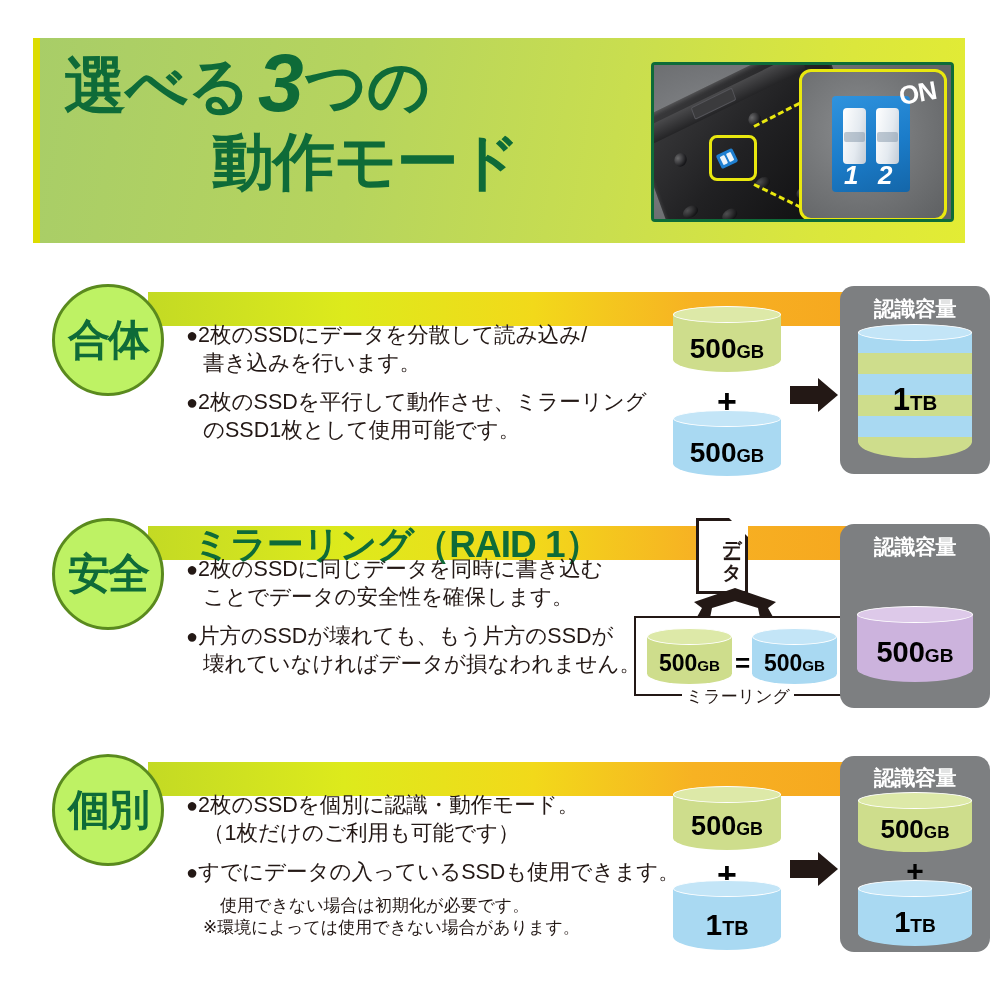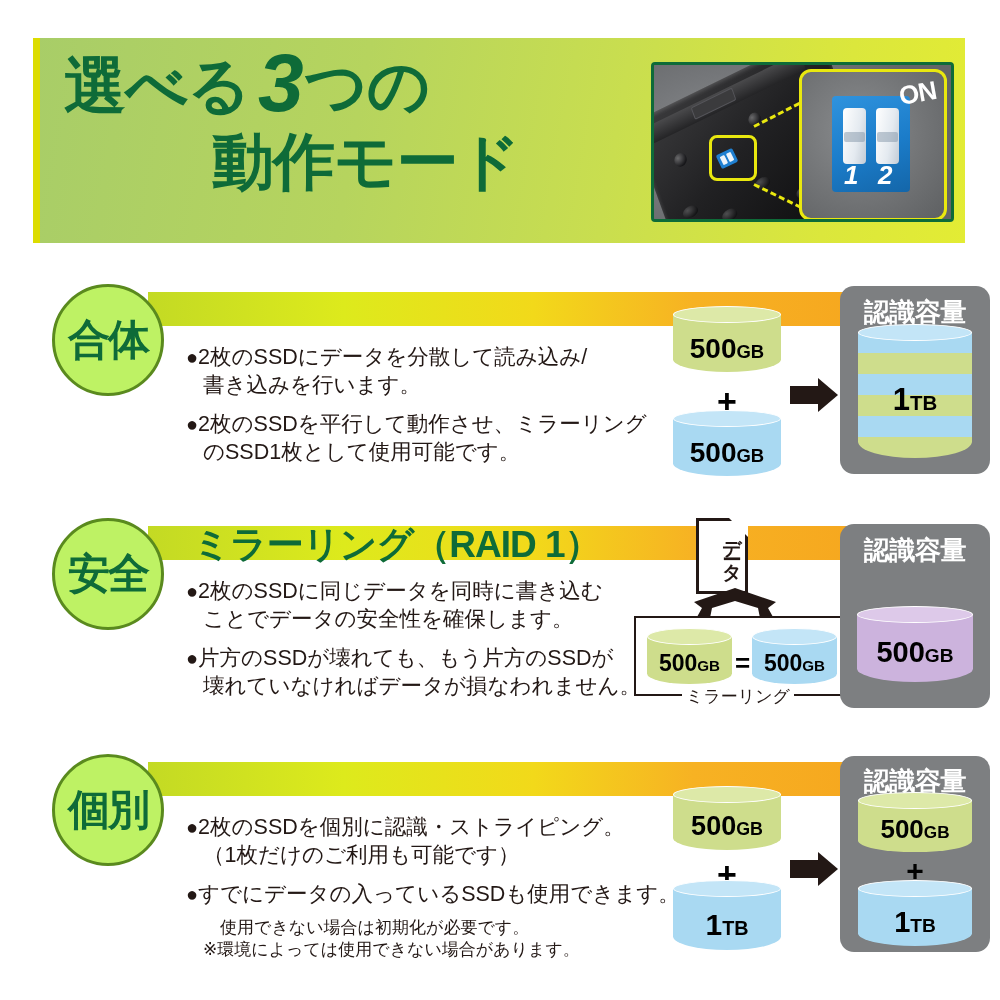--- a/index.html
+++ b/index.html
@@ -154,21 +154,21 @@
   }
   .badge span {
     color: #0e6b38; font-size: 42px; font-weight: bold; letter-spacing: -2px;
   }
   .sec-title {
     position: absolute; left: 193px; top: 8px;
     color: #0e6b38; font-size: 37px; font-weight: bold;
     letter-spacing: -1px; white-space: nowrap;
   }
   .body-text {
-    position: absolute; left: 186px; top: 66px;
+    position: absolute; left: 186px; top: 44px;
     color: #231815; font-size: 21.5px; line-height: 1.30;
     width: 500px;
   }
   .bullet { margin-bottom: 11px; }
   .bullet .l1 { display: block; }
   .bullet .l2 { display: block; padding-left: 17px; }
   .dotmark { font-size: 20px; }
   .notes {
     color: #231815; font-size: 17px; line-height: 1.28; padding-left: 17px;
   }
@@ -206,21 +206,21 @@
     border-bottom: 17px solid transparent;
     border-left: 20px solid #231815;
   }
   .grey-panel {
     position: absolute;
     background: #7d7f81;
     border-radius: 14px;
   }
   .grey-title {
     position: absolute; width: 100%; text-align: center;
-    color: #ffffff; font-size: 26px; font-weight: bold; letter-spacing: -.5px;
+    color: #ffffff; font-size: 21px; font-weight: bold; letter-spacing: -.5px;
   }
 
   
   .doc {
     position: absolute; width: 52px; height: 76px;
     background: #ffffff; border: 3px solid #231815;
   }
   .doc-fold {
     position: absolute; right: -3px; top: -3px;
     width: 0; height: 0;
@@ -402,21 +402,21 @@
   </div>
 
   <div class="section sec3">
     <div class="titlebar"></div>
     <div class="badge">
       <span>個別</span>
     </div>
 
     <div class="body-text">
       <div class="bullet">
-        <span class="l1"><span class="dotmark">●</span><span>2枚のSSDを個別に認識・ストライピング。</span></span>
+        <span class="l1"><span class="dotmark">●</span><span>2枚のSSDを個別に認識・動作モード。</span></span>
         <span class="l2">（1枚だけのご利用も可能です）</span>
       </div>
       <div class="bullet" style="margin-bottom:8px;">
         <span class="l1"><span class="dotmark">●</span><span>すでにデータの入っているSSDも使用できます。</span></span>
       </div>
       <div class="notes">
         <span class="n-ind">使用できない場合は初期化が必要です。</span>
         <span style="display:block;">※環境によっては使用できない場合があります。</span>
       </div>
     </div>

